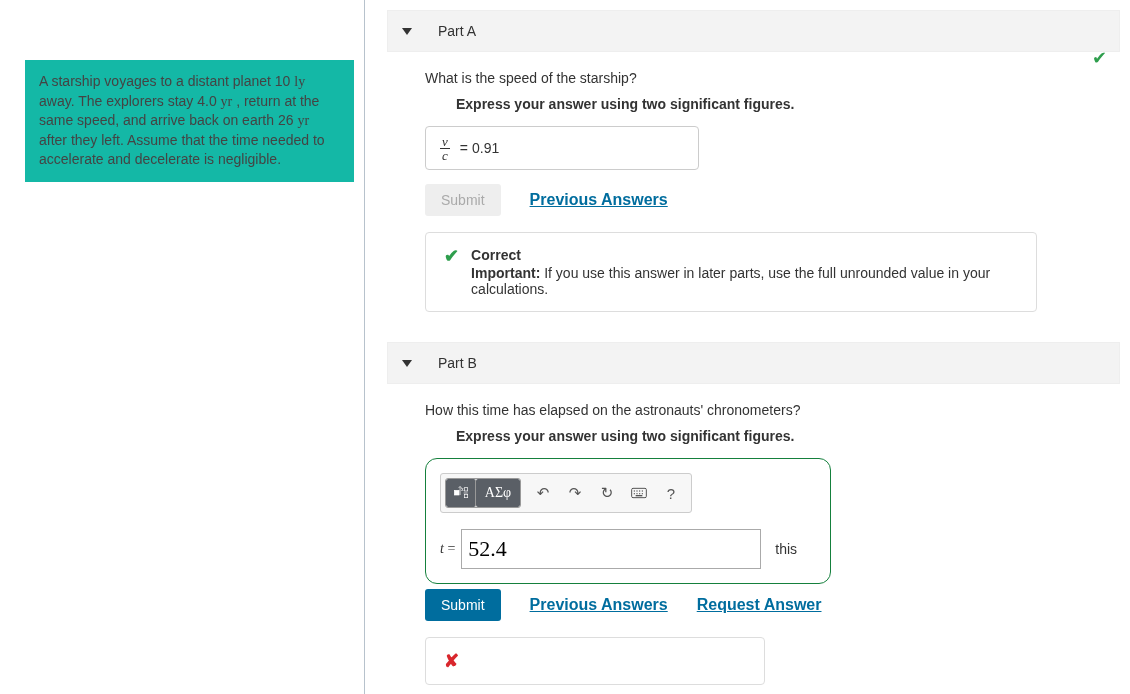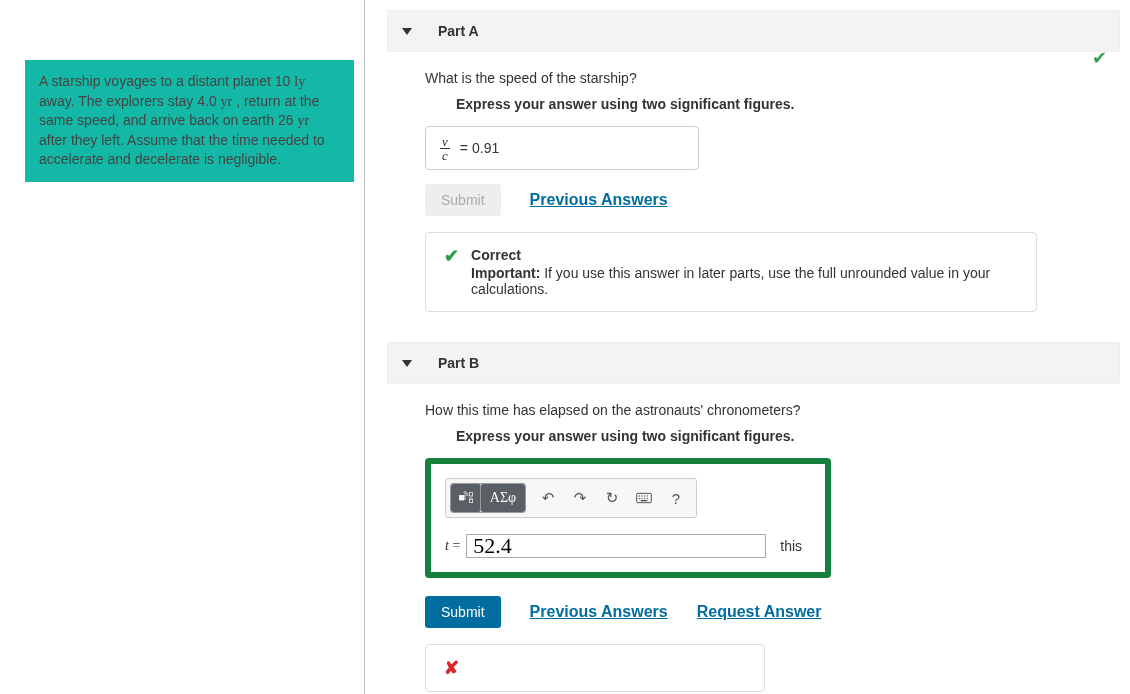--- a/index.html
+++ b/index.html
@@ -43,21 +43,21 @@
     position: relative;
   }
   .caret-down {
     width: 0; height: 0;
     border-left: 5px solid transparent;
     border-right: 5px solid transparent;
     border-top: 7px solid #333;
     margin-right: 18px;
   }
   .part-title {
-    font-weight: bold;
+    font-weight: normal;
     padding-left: 8px;
   }
   .header-check {
     position: absolute;
     right: 12px;
     color: #2e9e4d;
     font-size: 18px;
     top: 36px;
   }
   .part-body {
@@ -120,25 +120,25 @@
     border-radius: 4px;
     padding: 14px 18px;
     display: flex;
     gap: 12px;
     width: 612px;
   }
   .check-green { color: #2e9e4d; font-size: 18px; line-height: 1; font-weight: bold;}
   .correct-title { font-weight: bold; margin-bottom: 2px; }
   .important-label { font-weight: bold; }
   .answer-box-b {
-    border: 6px solid #15803d;
-    border-radius: 4px;
+    border: 1px solid #15803d;
+    border-radius: 12px;
     padding: 14px;
     width: 406px;
-    margin-bottom: 18px;
+    margin-bottom: 5px;
   }
   .toolbar {
     display: inline-flex;
     align-items: center;
     border: 1px solid #ccc;
     border-radius: 3px;
     background: #f7f7f7;
     padding: 4px;
     gap: 0;
     margin-bottom: 16px;
@@ -172,21 +172,21 @@
     align-items: center;
   }
   .t-eq {
     font-family: "Times New Roman", serif;
     font-style: italic;
     margin-right: 6px;
   }
   .t-eq .eqn { font-style: normal; }
   .answer-input {
     border: 1px solid #aaa;
-    height: 24px;
+    height: 40px;
     width: 300px;
     font-family: "Times New Roman", serif;
     font-size: 22px;
     padding: 8px 6px;
   }
   .units-label {
     margin-left: 14px;
   }
   .feedback-incorrect {
     border: 1px solid #ddd;

